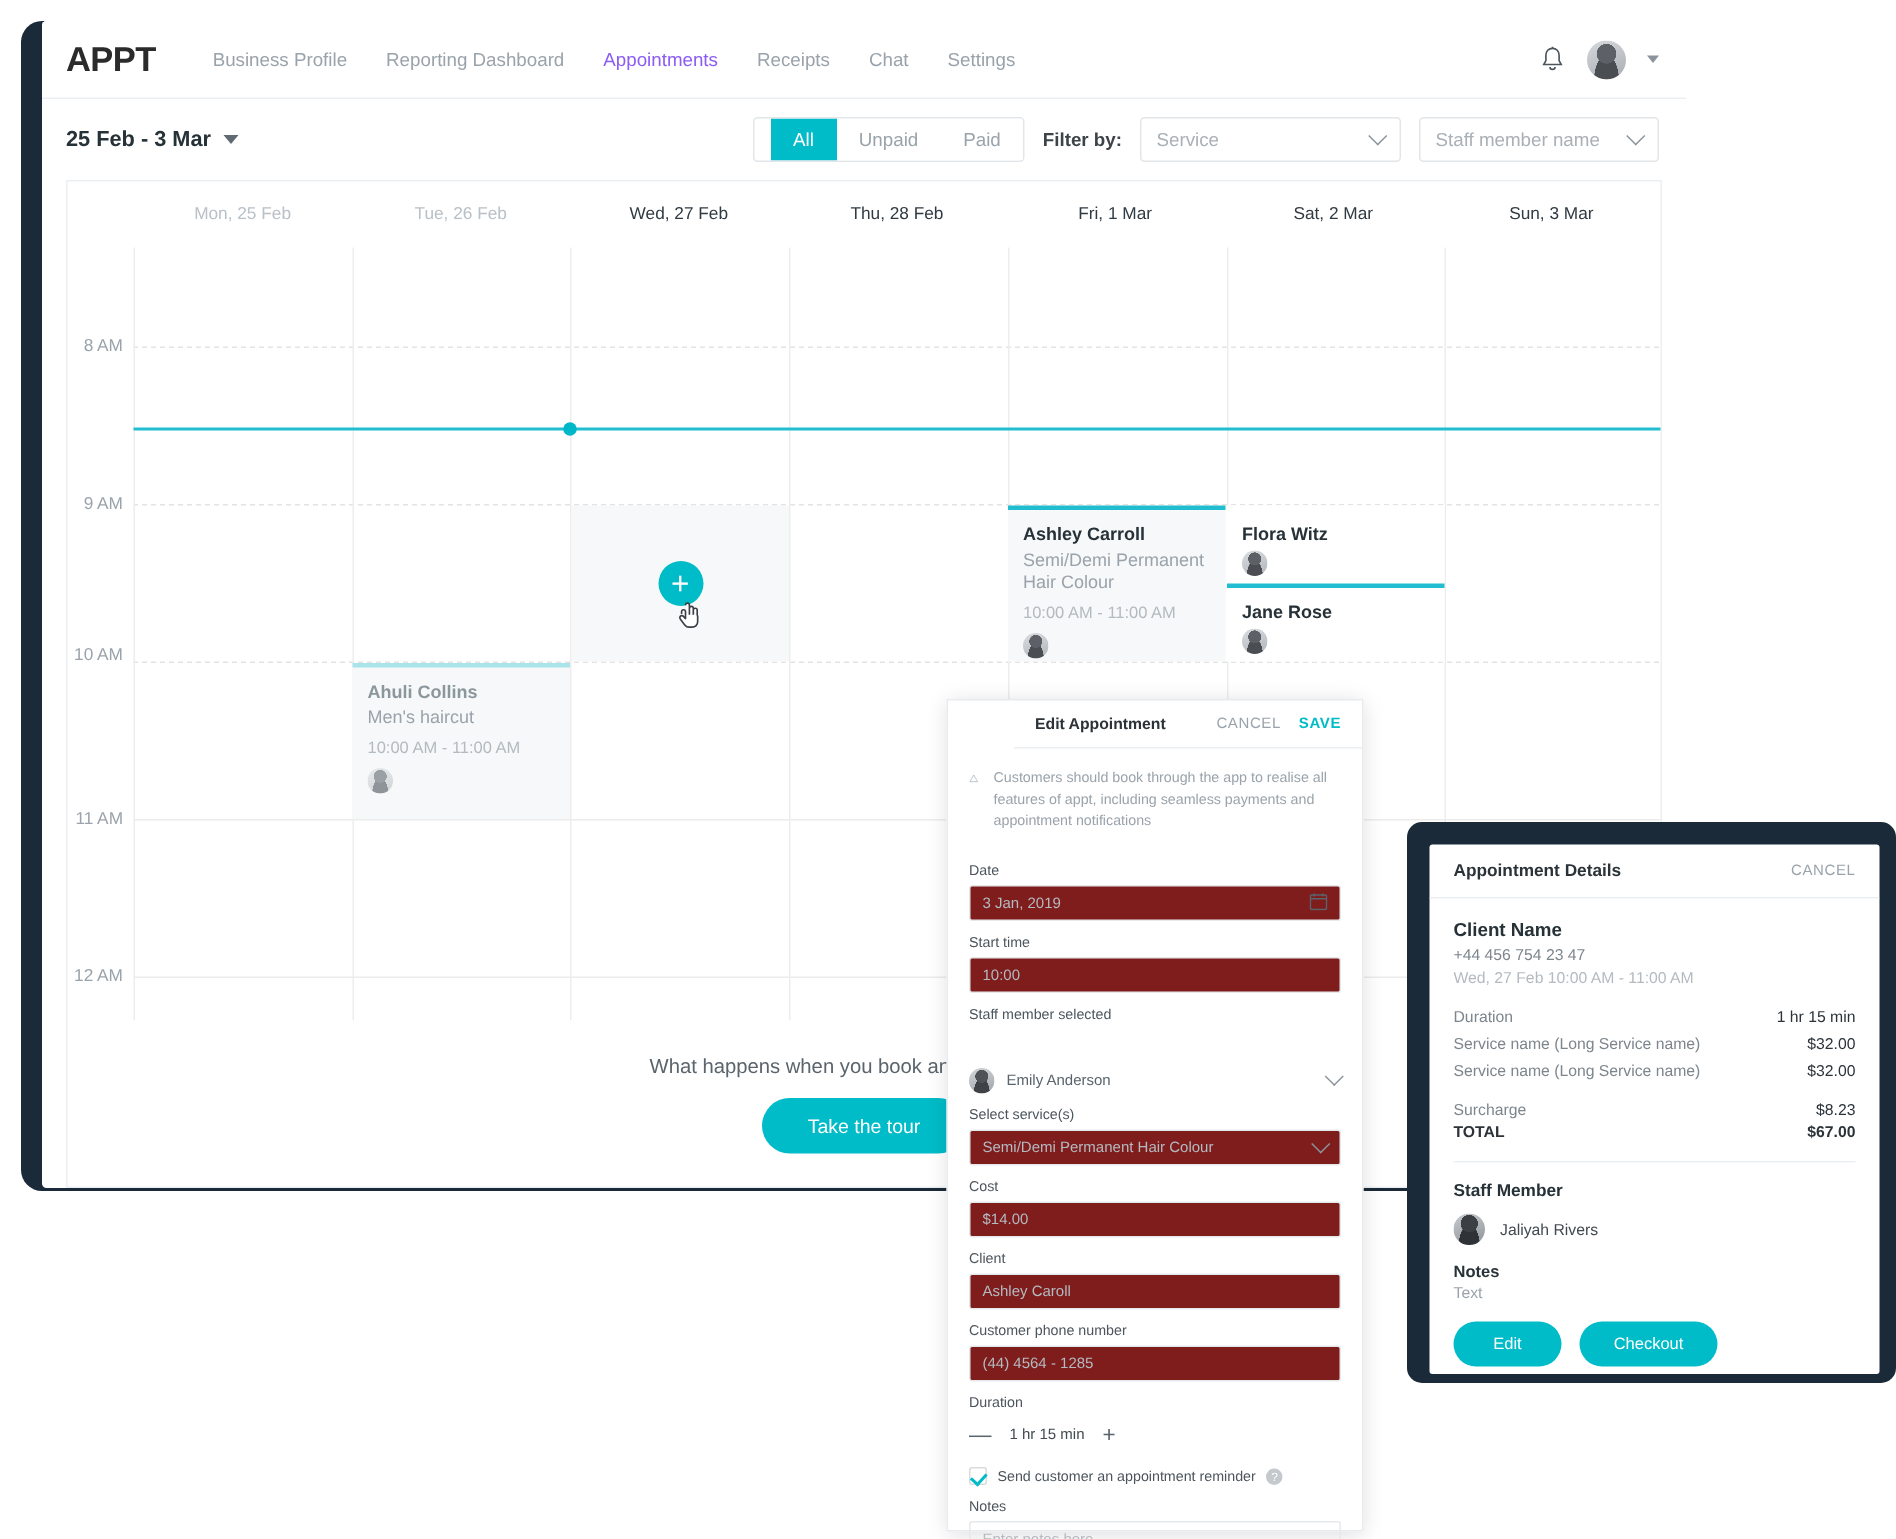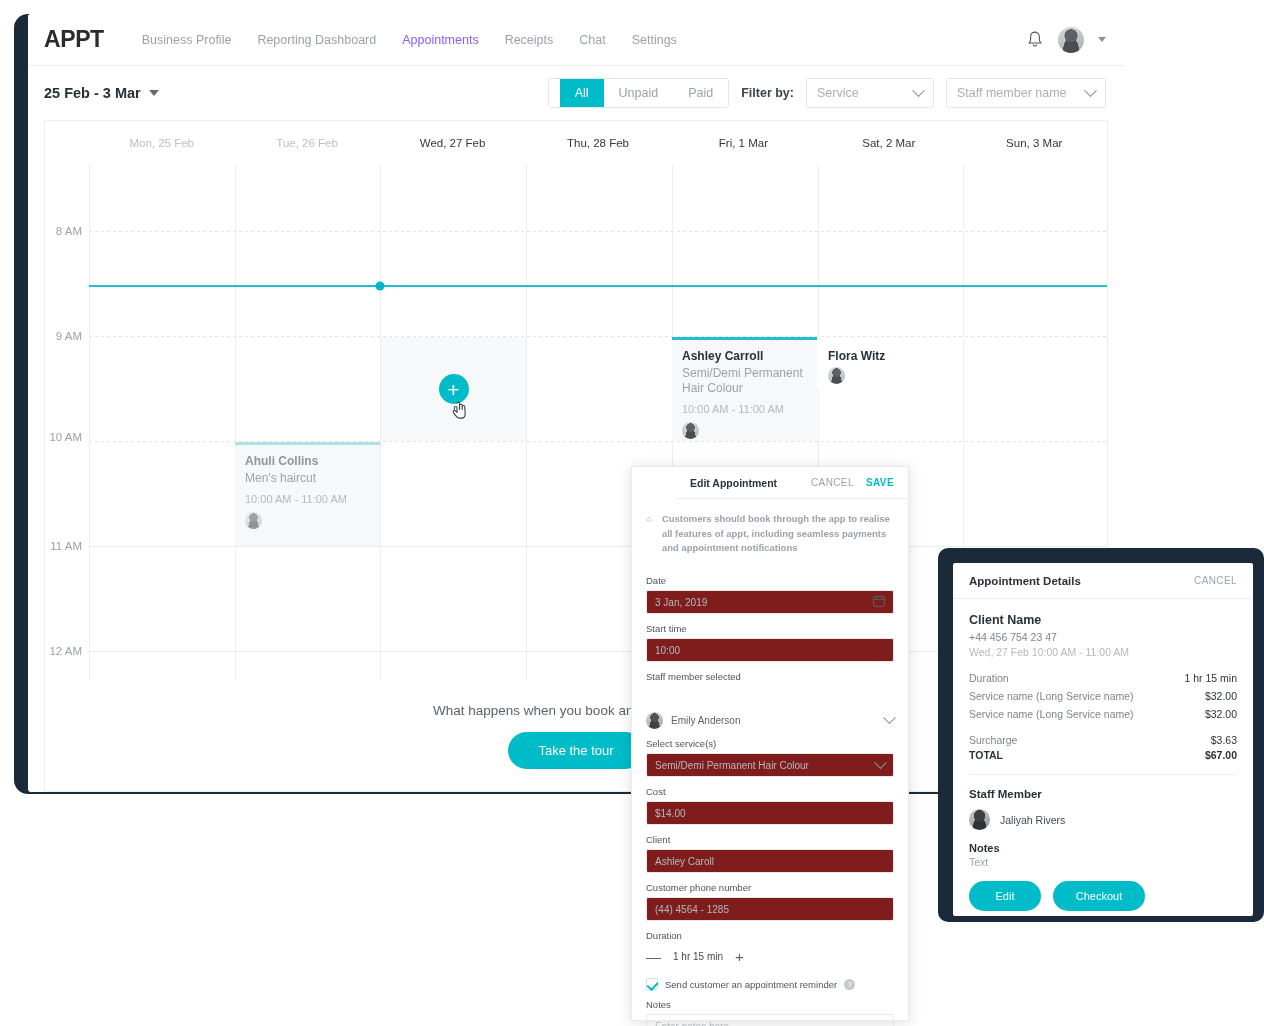--- a/index.html
+++ b/index.html
@@ -67,21 +67,21 @@
   .seg div { padding:0 15px; font-size:12.5px; color:#9aa3ab; display:flex;align-items:center; cursor:pointer; background:#fff; }
   .seg div.on { background:#00bcc8; color:#fff;margin-left:11px; }
   .filterby { font-size:12.5px; color:#3c4busy; color:#3c4449; font-weight:700; }
   .sel {
     height:30px; border:1px solid #e2e6e9; border-radius:3px; background:#fff;
     display:flex; align-items:center; padding:0 10px; font-size:12.5px; color:#a9b0b6;
     position:relative; cursor:pointer;
   }
   .sel .vchev { margin-left:auto; }
   .vchev { width:9px; height:9px; border-right:1.6px solid #8b949c; border-bottom:1.6px solid #8b949c; transform:rotate(45deg) translate(-2px,-2px); }
-  .sel-service { width:128px; }
+  .sel-service { width:174px; }
   .sel-staff { width:160px; }
 
   
   .calwrap { position:absolute; left:16px; top:106px; width:1064px; height:560px; background:#fff; border:1px solid #eceff1; border-bottom:none;}
   .dayhdr { height:44px; display:flex; padding-left:44px; align-items:center; }
   .dayhdr .d { flex:1; text-align:center; font-size:11.5px; color:#2f3a42; }
   .dayhdr .d.past { color:#b9c0c6; }
 
   .grid { position:relative; height:516px; }
   .timecol { position:absolute; left:0; top:0; width:44px; height:100%; }
@@ -126,21 +126,21 @@
   
   .modal {
     position:absolute; left:631px; top:466px; width:278px; height:555px;
     background:#fff; border:1px solid #e8ebed; box-shadow:0 2px 14px rgba(0,0,0,.13);
   }
   .modal-hd { height:32px; display:flex; align-items:center; padding:0 14px; border-bottom:1px solid #eceff1;margin-left:44px; }
   .modal-hd .t { font-size:10.5px; font-weight:700; color:#2b3339; }
   .modal-hd .acts { margin-left:auto; display:flex; gap:12px; }
   .m-cancel { font-size:10px; color:#9aa3ab; letter-spacing:.4px; cursor:pointer; }
   .m-save { font-size:10px; color:#00bcc8; font-weight:700; letter-spacing:.4px; cursor:pointer; }
-  .notice { display:flex; gap:10px; padding:13px 14px 10px 14px;font-weight:bold; }
+  .notice { display:flex; gap:10px; padding:13px 14px 10px 14px; }
   .notice .tx { font-size:9.5px; color:#9aa3ab; line-height:1.55; }
   .mbody { padding: 0 14px 12px 14px; }
   .lbl { font-size:9.5px; color:#4c555c; margin: 9px 0 4px; }
   .inp {
     height:24px; border:1px solid #e6e9eb; border-radius:2px; background:#7f1d1d;
     display:flex; align-items:center; padding:0 8px; font-size:10px; color:#b3bac0;
     position:relative; cursor:text;
   }
   .inp .ic { margin-left:auto; }
   .staffrow { display:flex; align-items:center; gap:8px; padding:3px 0 0; cursor:pointer;margin-top:27px; }
@@ -309,20 +309,24 @@
             <div class="sv">Semi/Demi Permanent Hair Colour</div>
             <div class="tm">10:00 AM - 11:00 AM</div>
             <div class="av"></div>
           </div>
 
           <div class="appt white" style="left:729px; top:172px; width:145px; height:52px;">
             <div class="nm">Flora Witz</div>
             <div class="av" style="margin-top:4px"></div>
           </div>
 
+          <div class="appt white" style="left:729px; top:224px; width:145px; height:52px; border-top-color:#22bdd0;">
+            <div class="nm">Jane Rose</div>
+            <div class="av" style="margin-top:4px"></div>
+          </div>
         </div>
       </div>
     </div>
 
     <div class="banner">
       <div class="bt">What happens when you book an appointment?</div>
       <button class="tourbtn">Take the tour</button>
     </div>
   </div>
 
@@ -426,21 +430,21 @@
           <span class="r">$32.00</span>
         </div>
         <div class="prow">
           <span>Service name (Long Service name)</span>
           <span class="r">$32.00</span>
         </div>
 
         <div class="gap"></div>
         <div class="prow">
           <span>Surcharge</span>
-          <span class="r">$3.63</span>
+          <span class="r">$8.23</span>
         </div>
         <div class="prow tot">
           <span>TOTAL</span>
           <span class="r">$67.00</span>
         </div>
 
         <div class="hr"></div>
 
         <div class="sm-t">Staff Member</div>
         <div class="sm-row">

